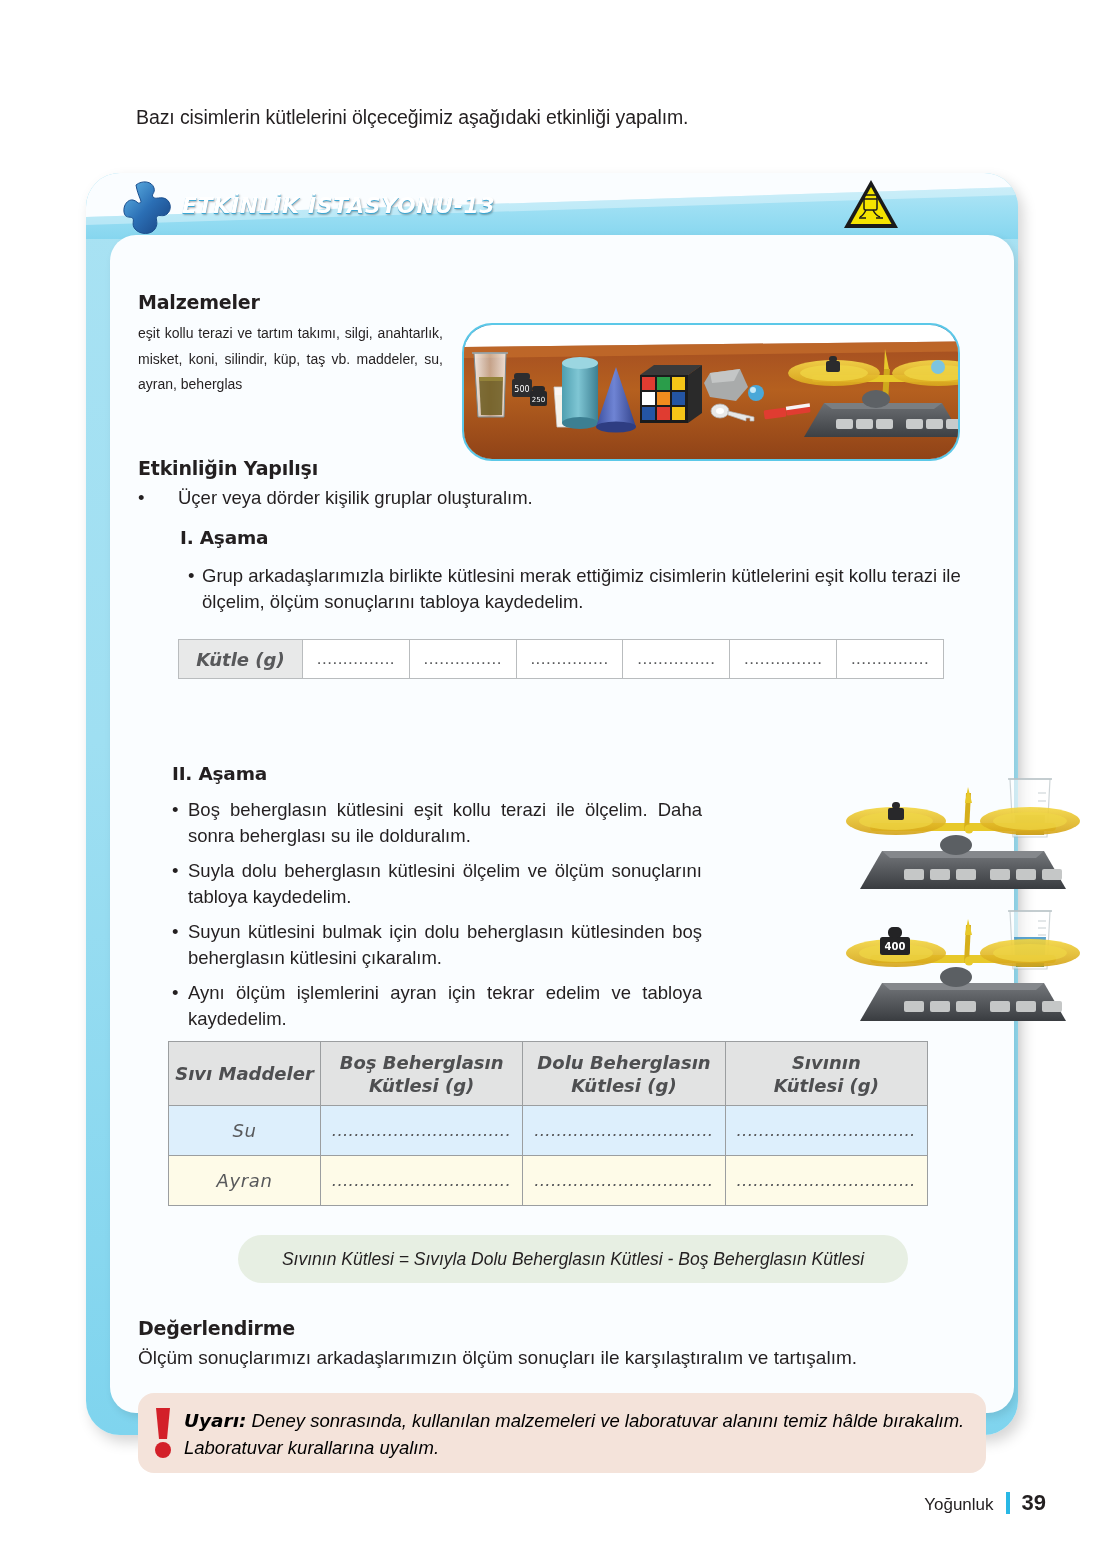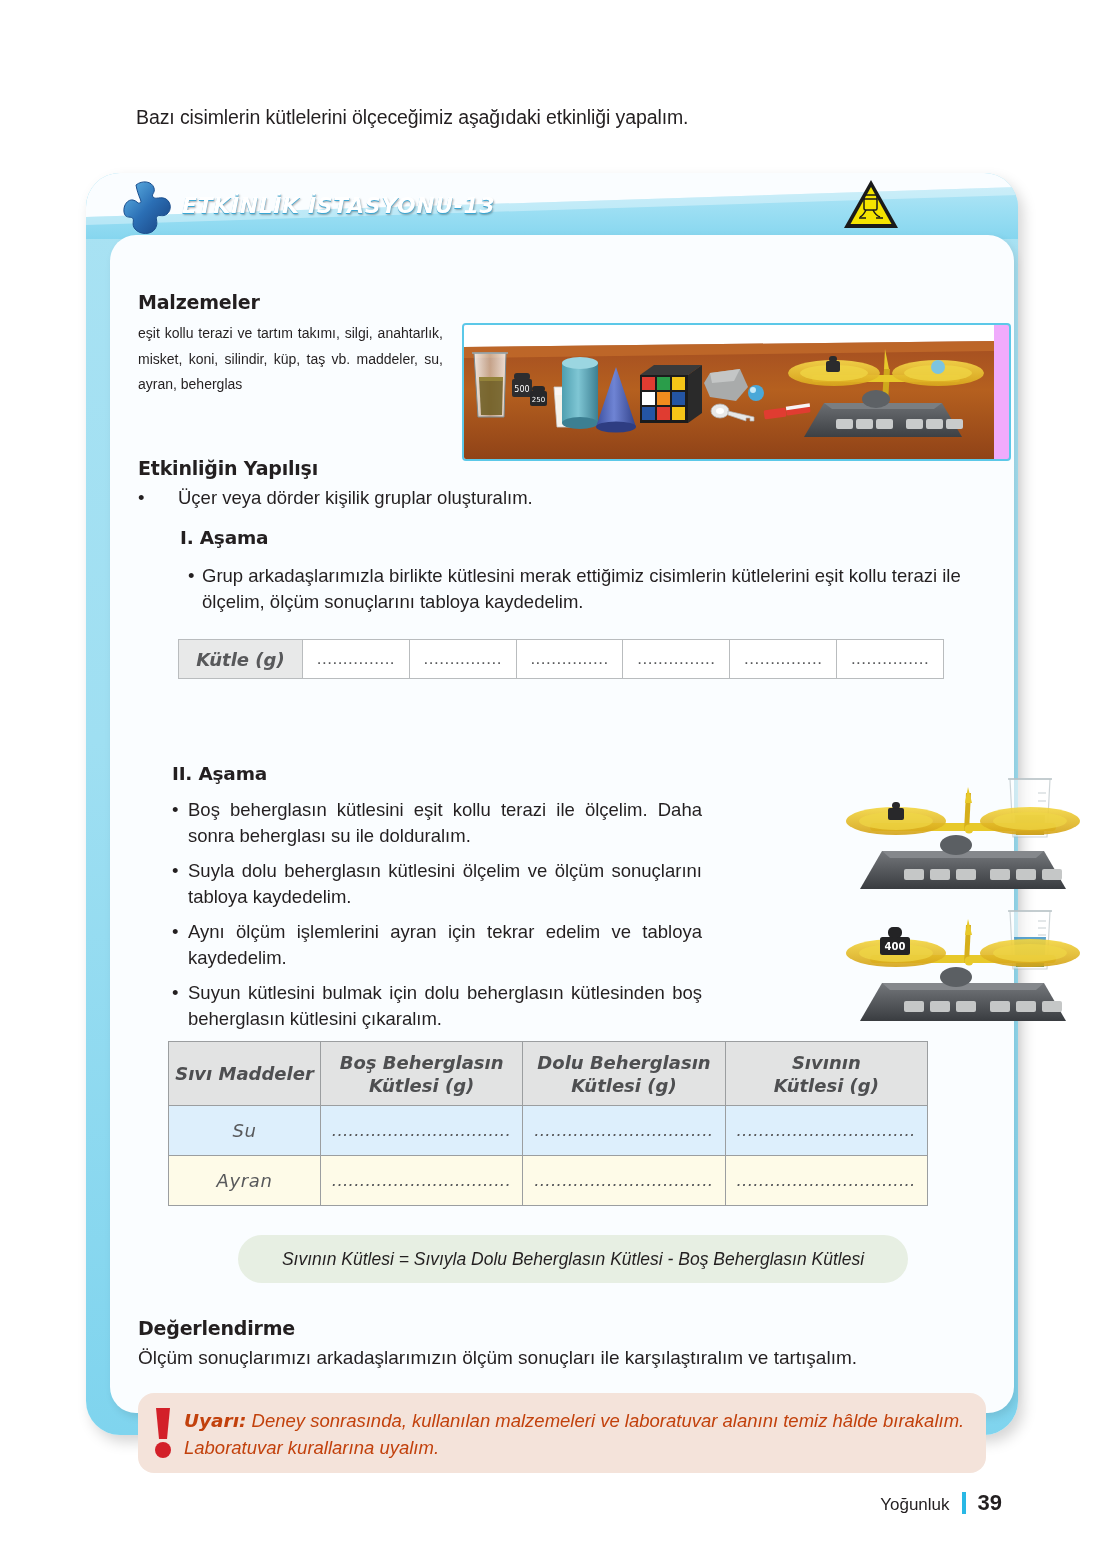--- a/index.html
+++ b/index.html
@@ -124,26 +124,26 @@
     color: #231f20;
     text-align: justify;
     text-justify: inter-word;
   }
 
   
   .materials-photo {
     position: absolute;
     left: 352px;
     top: 88px;
-    width: 549px;
+    width: 498px;
     height: 138px;
     border: 2.5px solid #5bc8e8;
-    border-radius: 4px;
+    border-radius: 30px;
     overflow: hidden;
-    background: #f0abfc;
+    background: #0369a1;
   }
 
   .yapilis-head { position: absolute; left: 28px; top: 222px; }
 
   .bullet-top {
     position: absolute;
     left: 28px;
     top: 252px;
     width: 560px;
     font-size: 18.5px;
@@ -311,32 +311,32 @@
     height: 52px;
   }
   .warning-text {
     position: absolute;
     left: 46px;
     top: 14px;
     width: 782px;
     font-size: 18.5px;
     line-height: 27px;
     font-style: italic;
-    color: #c2410c;
+    color: #000000;
   }
   .warning-text b { font-style: italic; font-weight: 700; font-family: "DejaVu Sans", sans-serif; }
 
   
   .footer {
     position: absolute;
     left: 0;
     top: 1490px;
     width: 1106px;
     text-align: right;
-    padding-right: 104px;
+    padding-right: 60px;
     font-size: 17px;
     color: #231f20;
   }
   .footer .sep {
     display: inline-block;
     width: 4px;
     height: 22px;
     background: #29b8e5;
     vertical-align: -4px;
     margin: 0 12px;
@@ -551,22 +551,22 @@
             <td class="blank">...............</td>
           </tr>
         </tbody>
       </table>
 
       <div class="h-sub asama2-head">II. Aşama</div>
 
       <ul class="stage2-list">
         <li>Boş beherglasın kütlesini eşit kollu terazi ile ölçelim. Daha sonra beherglası su ile dolduralım.</li>
         <li>Suyla dolu beherglasın kütlesini ölçelim ve ölçüm sonuçlarını tabloya kaydedelim.</li>
+        <li>Suyun kütlesini bulmak için dolu beherglasın kütlesinden boş beherglasın kütlesini çıkaralım.</li>
         <li>Aynı ölçüm işlemlerini ayran için tekrar edelim ve tabloya kaydedelim.</li>
-        <li>Suyun kütlesini bulmak için dolu beherglasın kütlesinden boş beherglasın kütlesini çıkaralım.</li>
       </ul>
 
       <svg class="scale-img-1" viewBox="0 0 278 120">
         <defs>
           <linearGradient id="pan1" x1="0" y1="0" x2="0" y2="1">
             <stop offset="0%" stop-color="#f3d63f"></stop>
               <stop offset="100%" stop-color="#d4a216"></stop>
           </linearGradient>
           <linearGradient id="bs1" x1="0" y1="0" x2="0" y2="1">
             <stop offset="0%" stop-color="#74777b"></stop>

